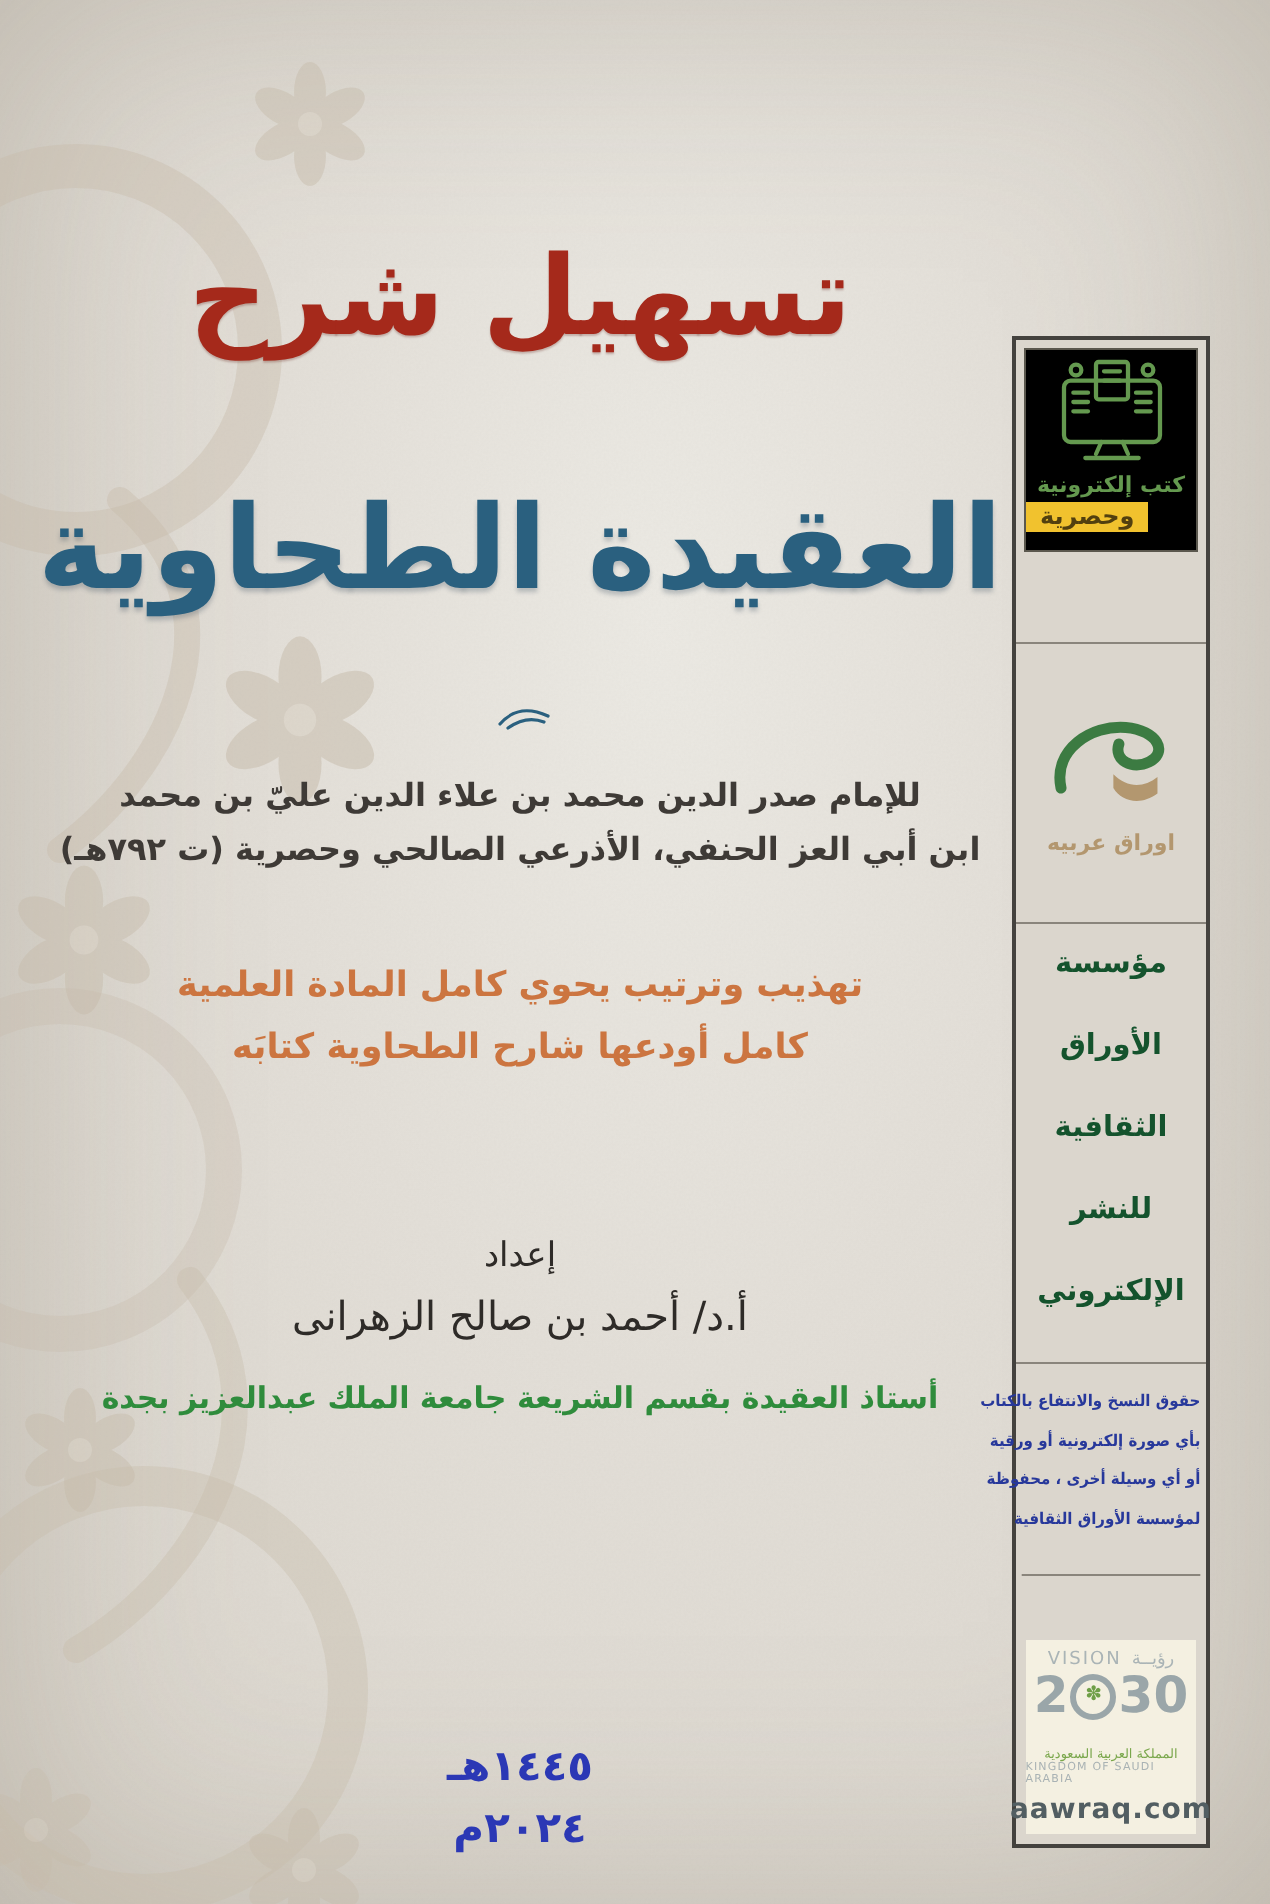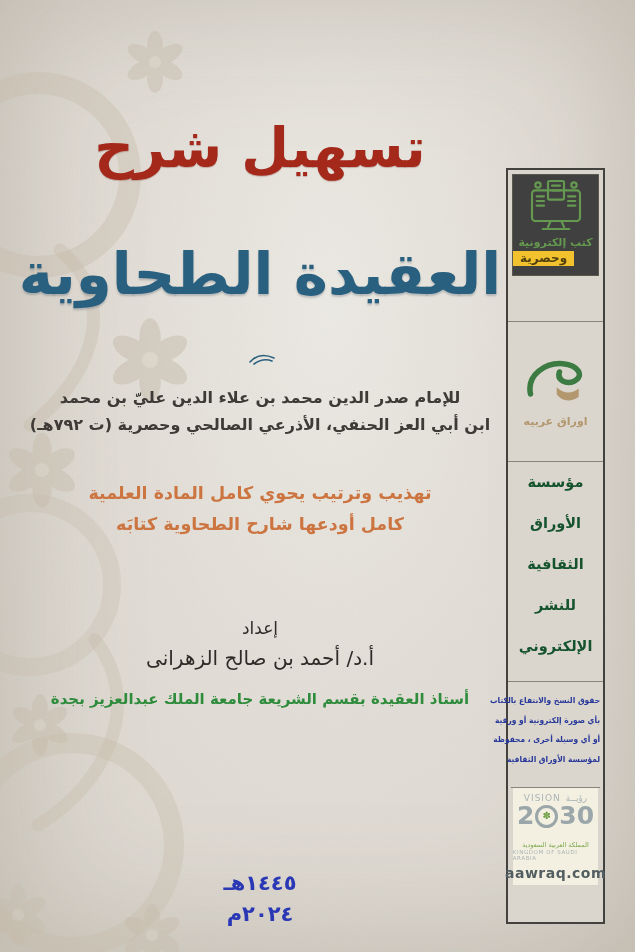--- a/index.html
+++ b/index.html
@@ -23,32 +23,32 @@
   .prep-label{position:absolute;top:618px;width:100%;font-size:17px;color:#2e2b28;}
   .prep-name{position:absolute;top:646px;width:100%;font-size:20px;color:#2e2b28;}
   .prep-title{position:absolute;top:690px;width:100%;font-size:15px;font-weight:bold;color:#2f8c3c;}
   .dates{position:absolute;top:868px;width:100%;font-size:21px;font-weight:bold;color:#2b38b5;line-height:31px;}
 
   
   .sidebar{position:absolute;left:506px;top:168px;width:99px;height:756px;box-sizing:border-box;
            border:2px solid #44423e;background:#dbd6cd;display:flex;flex-direction:column;}
   .sec{border-bottom:1px solid #8a857c;box-sizing:border-box;}
   .s-badge{height:152px;padding:4px 4px 0;}
-  .badge{background:#404040;border:1.5px solid #5b584e;height:102px;box-sizing:border-box;
+  .badge{background:#000000;border:1.5px solid #5b584e;height:102px;box-sizing:border-box;
          display:flex;flex-direction:column;align-items:center;padding-top:3px;}
   .badge-line1{font-size:11px;font-weight:bold;color:#64994f;line-height:14px;}
   .badge-tag{align-self:flex-start;background:#f1c22e;color:#52400f;font-size:12px;font-weight:bold;
              padding:0 7px 1px;margin:1px 0 0 0;}
   .s-logo{height:140px;display:flex;flex-direction:column;align-items:center;justify-content:center;gap:5px;}
   .awraq-text{font-size:11px;font-weight:bold;color:#b3976f;}
   .s-foundation{height:220px;display:flex;flex-direction:column;justify-content:flex-start;
                 text-align:center;font-size:14.5px;font-weight:bold;color:#14532d;line-height:41px;direction:rtl;}
   .s-copyright{height:106px;direction:rtl;text-align:center;color:#27389b;font-size:8px;font-weight:bold;
                line-height:19.5px;padding-top:9px;white-space:nowrap;transform:scaleX(.94);}
-  .s-vision{flex:1;display:flex;flex-direction:column;align-items:center;
+  .s-vision{flex:1;display:flex;flex-direction:column;justify-content:flex-end;align-items:center;
             padding-bottom:5px;border-bottom:none;}
   .vision-box{background:#f4f0e1;width:90%;display:flex;flex-direction:column;align-items:center;padding:5px 0 4px;}
   .vision-line1{display:flex;gap:5px;align-items:baseline;font-size:9px;color:#aab4b6;letter-spacing:1px;}
   .vision-year{display:flex;align-items:center;gap:1px;font-size:25px;font-weight:bold;color:#9aa6a9;line-height:26px;}
   .emblem{width:17px;height:17px;border:3px solid #9aa6a9;border-radius:50%;display:flex;
           align-items:center;justify-content:center;font-size:10px;color:#6f9f47;box-sizing:content-box;}
   .kingdom-ar{font-size:6.5px;color:#7aa74c;margin-top:12px;}
   .kingdom-en{font-size:5.5px;color:#a9b2b4;letter-spacing:.6px;}
   .website{font-size:14px;font-weight:bold;color:#525e62;letter-spacing:.5px;margin-top:4px;}
 </style>

